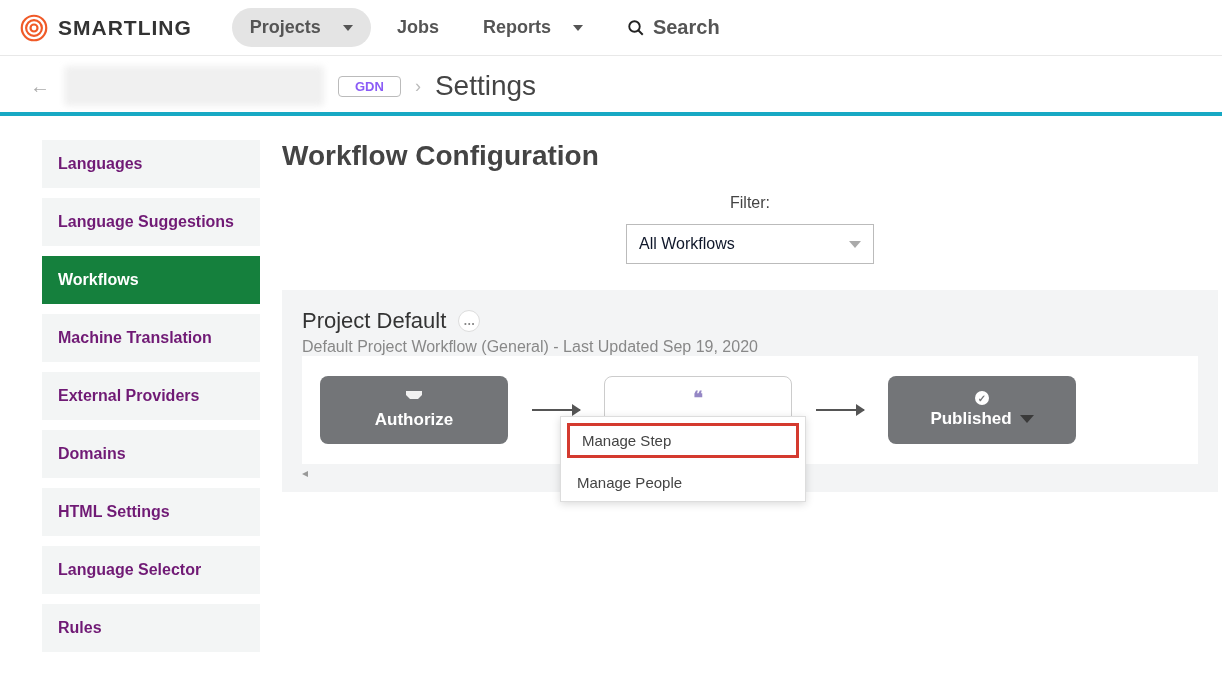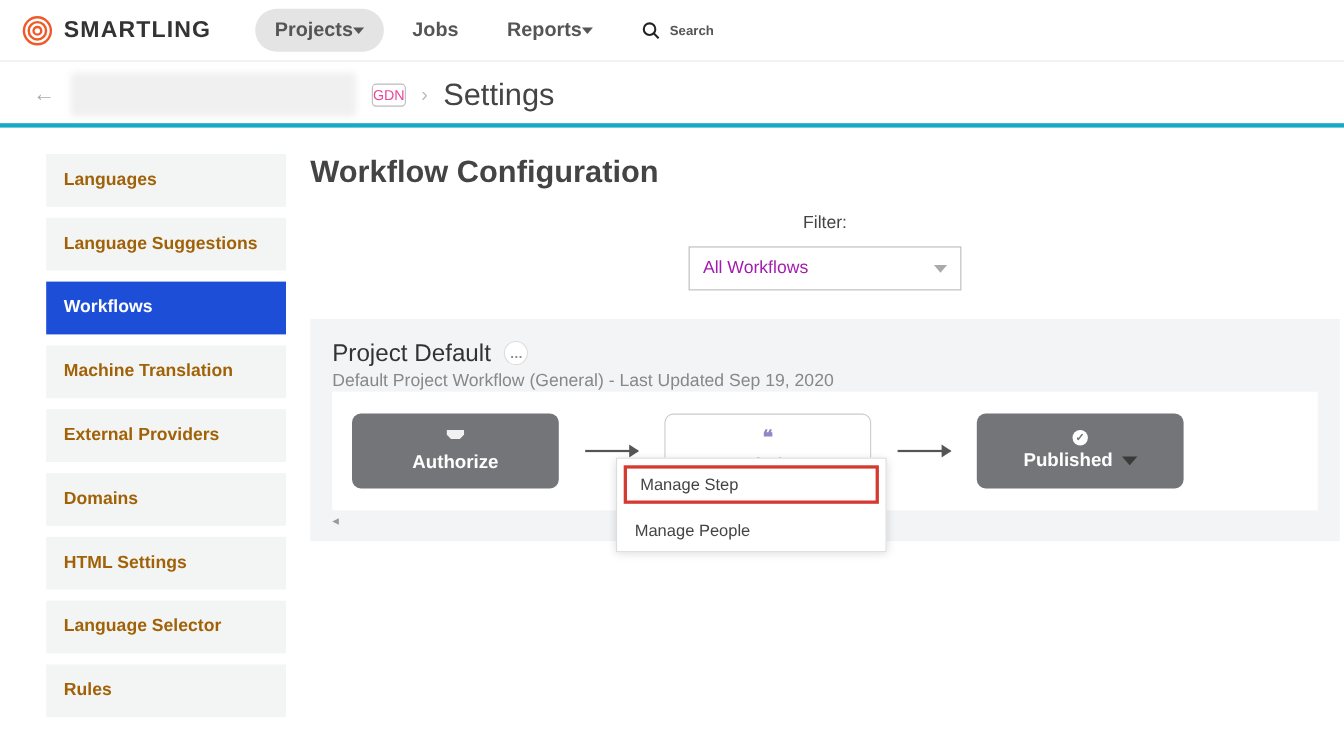--- a/index.html
+++ b/index.html
@@ -25,30 +25,30 @@
   .nav-items { display: flex; align-items: center; gap: 8px; margin-left: 16px; }
   .nav-pill {
     padding: 9px 18px;
     border-radius: 22px;
     font-weight: 700;
     font-size: 18px;
     color: #555;
     cursor: pointer;
     display: flex;
     align-items: center;
-    gap: 0;
+    gap: 22px;
   }
   .nav-pill.active { background: #e4e4e4; }
   .caret-down {
     width: 0; height: 0;
     border-left: 5px solid transparent;
     border-right: 5px solid transparent;
     border-top: 6px solid #555;
   }
-  .nav-search { display: flex; align-items: center; gap: 8px; font-weight: 700; font-size: 12px; cursor: pointer; }
+  .nav-search { display: flex; align-items: center; gap: 8px; font-weight: 700; font-size: 20px; cursor: pointer; }
   .search-icon-svg { width: 18px; height: 18px; }
 
   
   .crumb-bar {
     height: 60px;
     display: flex;
     align-items: center;
     padding: 0 30px;
     gap: 14px;
     position: relative;
@@ -63,24 +63,24 @@
   .back-arrow { font-size: 20px; color: #aaa; cursor: pointer; }
   .crumb-blur {
     width: 260px; height: 40px;
     background: #f0f0f0;
     filter: blur(3px);
     border-radius: 4px;
   }
   .crumb-badge {
     border: 1.5px solid #bbb;
     border-radius: 4px;
-    padding: 2px 0;
+    padding: 2px 16px;
     font-size: 13px;
-    font-weight: 400;
-    color: #ec4899;
+    font-weight: 700;
+    color: #8b5cf6;
   }
   .crumb-chev { color: #bbb; font-size: 18px; }
   .crumb-title { font-size: 28px; font-weight: 400; color: #444; }
 
   
   .page-wrap {
     display: flex;
     padding: 24px 0 0 42px;
     gap: 22px;
   }
@@ -89,38 +89,38 @@
   .sidebar { width: 218px; flex-shrink: 0; }
   .side-item {
     height: 48px;
     background: #f3f5f5;
     margin-bottom: 10px;
     display: flex;
     align-items: center;
     padding: 0 16px;
     font-size: 16px;
     font-weight: 600;
-    color: #a16207;
-    cursor: pointer;
-  }
-  .side-item.active { background: #1d4ed8; color: #fff; }
+    color: #701a75;
+    cursor: pointer;
+  }
+  .side-item.active { background: #15803d; color: #fff; }
 
   
   .main-col { flex: 1; padding-right: 4px; }
   .section-title { font-size: 28px; color: #444; margin-bottom: 22px; }
   .filter-row { display: flex; align-items: center; gap: 12px; margin-bottom: 26px; flex-direction: column; }
   .filter-label { font-size: 16px; color: #444; }
   .filter-select {
     width: 248px; height: 40px;
     border: 1px solid #bbb;
     display: flex; align-items: center; justify-content: space-between;
     padding: 0 12px;
     cursor: pointer;
     font-size: 16px;
-    color: #a21caf;
+    color: #0f172a;
     background: #fff;
   }
   .filter-caret {
     width: 0; height: 0;
     border-left: 6px solid transparent;
     border-right: 6px solid transparent;
     border-top: 7px solid #aaa;
   }
 
   

